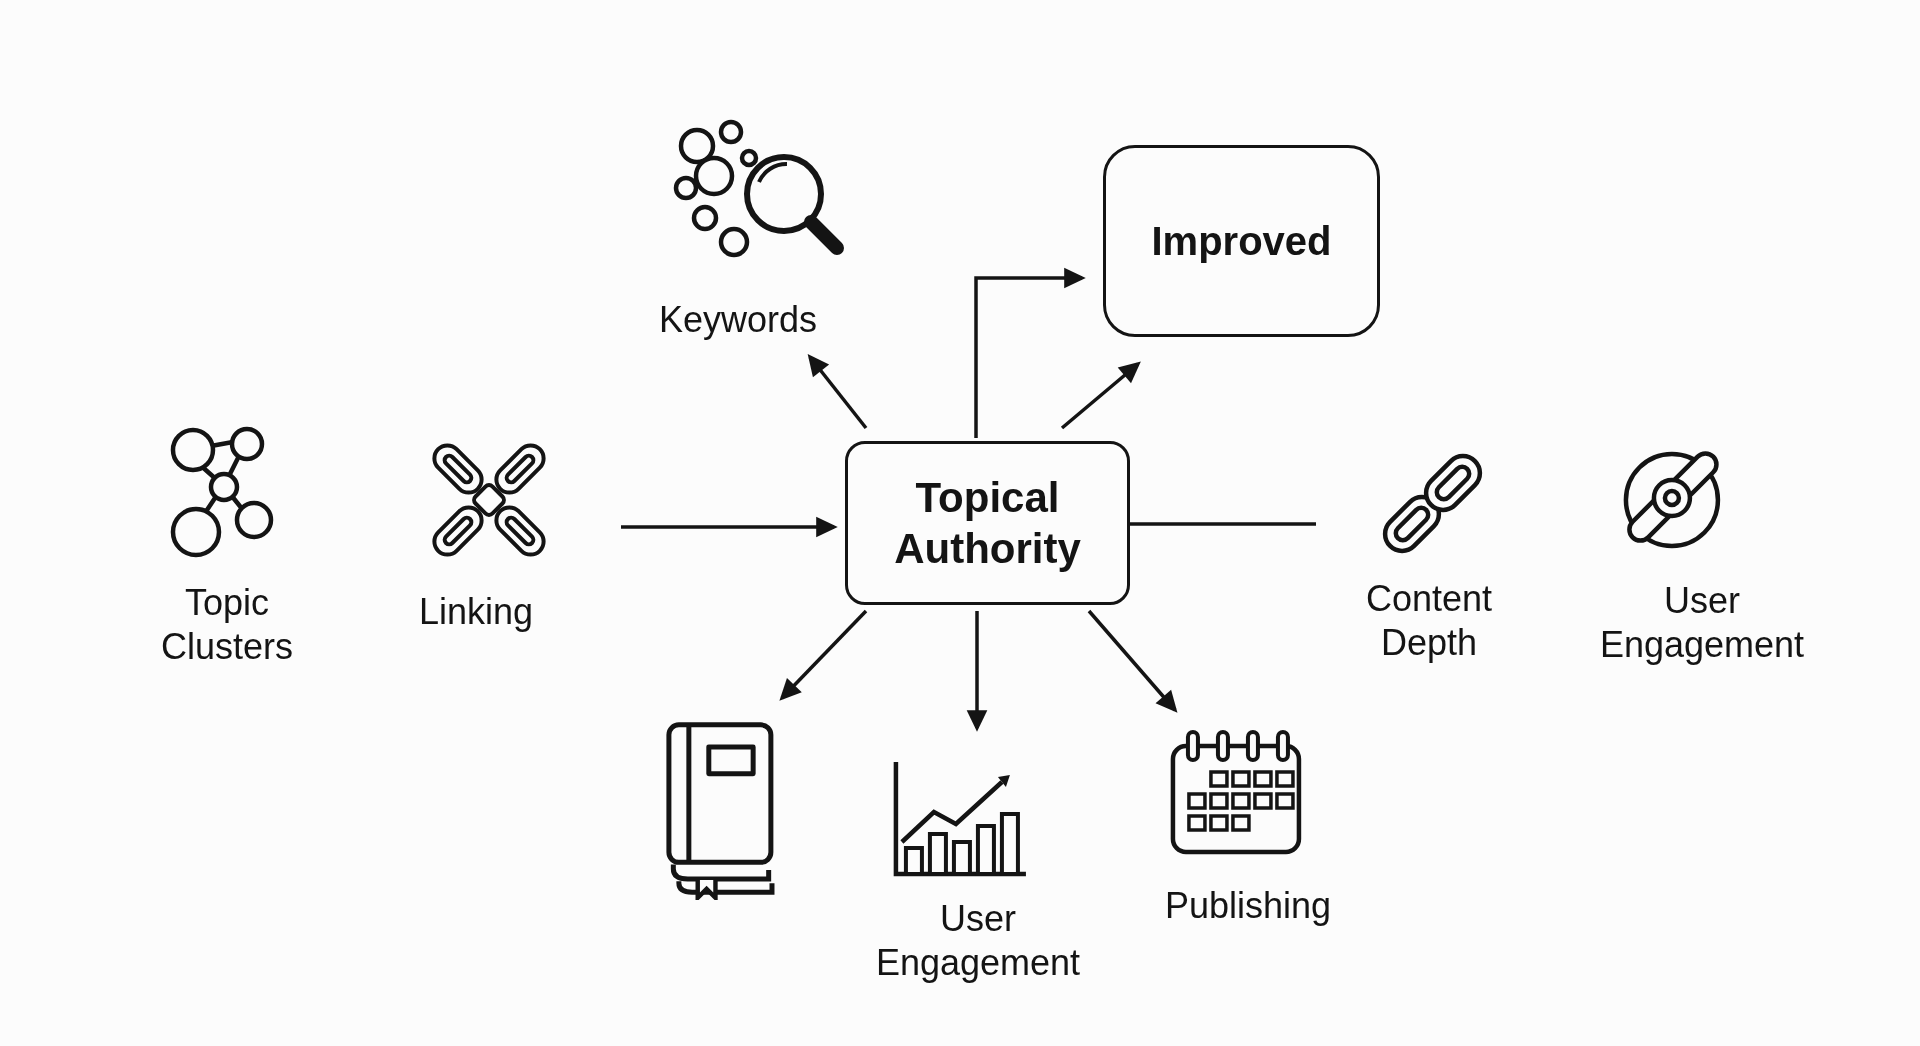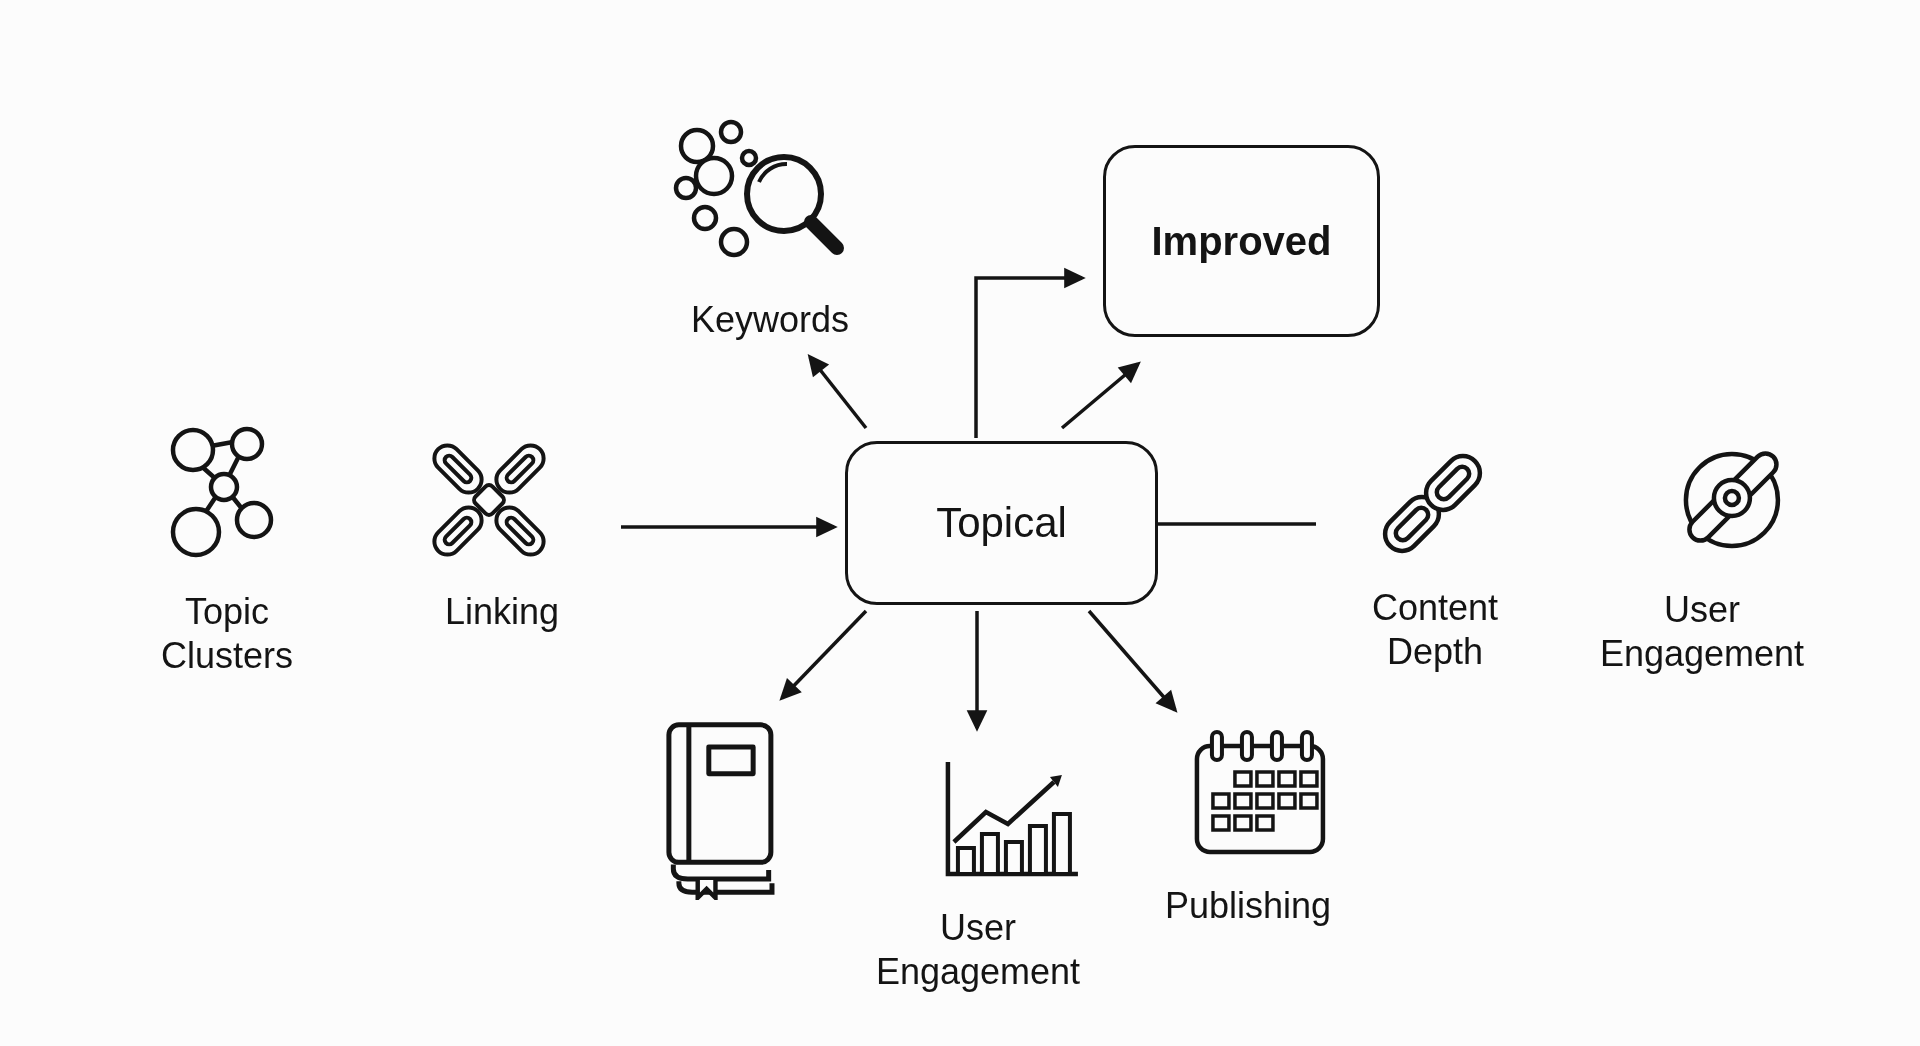--- a/index.html
+++ b/index.html
@@ -1,26 +1,26 @@
 <!DOCTYPE html>
 <html style="--ink: #141414; --bg: #fcfcfc;"><head>
 <meta charset="utf-8">
 <style>
   *{margin:0;padding:0;box-sizing:border-box}
   html,body{width:1920px;height:1046px}
   body{font-family:"Liberation Sans",sans-serif;background:var(--bg,#fcfcfc)}
   .canvas{position:relative;width:1920px;height:1046px;background:var(--bg,#fcfcfc);overflow:hidden;color:var(--ink,#141414)}
   .layer{position:absolute;left:0;top:0}
-  .node{position:absolute;display:flex;flex-direction:column;align-items:flex-end;transform:translateX(-50%)}
+  .node{position:absolute;display:flex;flex-direction:column;align-items:flex-start;transform:translateX(-50%)}
   .icon{display:block;line-height:0}
-  .label{margin-top:18px;font-size:36px;line-height:1.23;text-align:center;color:var(--ink,#141414)}
+  .label{margin-top:9px;font-size:36px;line-height:1.23;text-align:center;color:var(--ink,#141414)}
   .label span{display:block}
   .box{position:absolute;border:3.5px solid var(--ink,#141414);background:var(--bg,#fcfcfc);display:flex;flex-direction:column;align-items:center;justify-content:center;text-align:right;color:var(--ink,#141414)}
   .box span{display:block}
-  #center-box{left:845px;top:441px;width:313px;height:164px;border-radius:32px;font-size:42px;font-weight:400;line-height:1.22}
+  #center-box{left:845px;top:441px;width:285px;height:164px;border-radius:20px;font-size:42px;font-weight:700;line-height:1.22}
   #outcome-box{left:1103px;top:145px;width:277px;height:192px;border-radius:32px;font-size:40px;font-weight:600;line-height:1.3}
   .s{stroke:var(--ink,#141414);fill:none}
   .sf{stroke:var(--ink,#141414);fill:var(--bg,#fcfcfc)}
   .f{fill:var(--ink,#141414)}
   .nf{fill:none}
 </style>
 </head>
 <body>
 
 <div class="canvas">
@@ -38,20 +38,21 @@
       <path d="M1062,428 L1138,364" marker-end="url(#ah)"></path>
       <path d="M866,611 L782,698" marker-end="url(#ah)"></path>
       <path d="M977,611 V728" marker-end="url(#ah)"></path>
       <path d="M1089,611 L1175,710" marker-end="url(#ah)"></path>
       <path d="M1110,524 H1316"></path>
     </g>
   </svg>
 
   <div class="box" id="center-box">
     <span>Topical</span>
+    <span>Authority</span>
   </div>
 
   <div class="box" id="outcome-box">
     <span>Improved</span>
   </div>
 
   <figure class="node" style="left:754px;top:116px">
     <span class="icon">
       <svg width="190" height="170" viewBox="0 0 190 170">
         <g class="sf" stroke-width="4.5">

